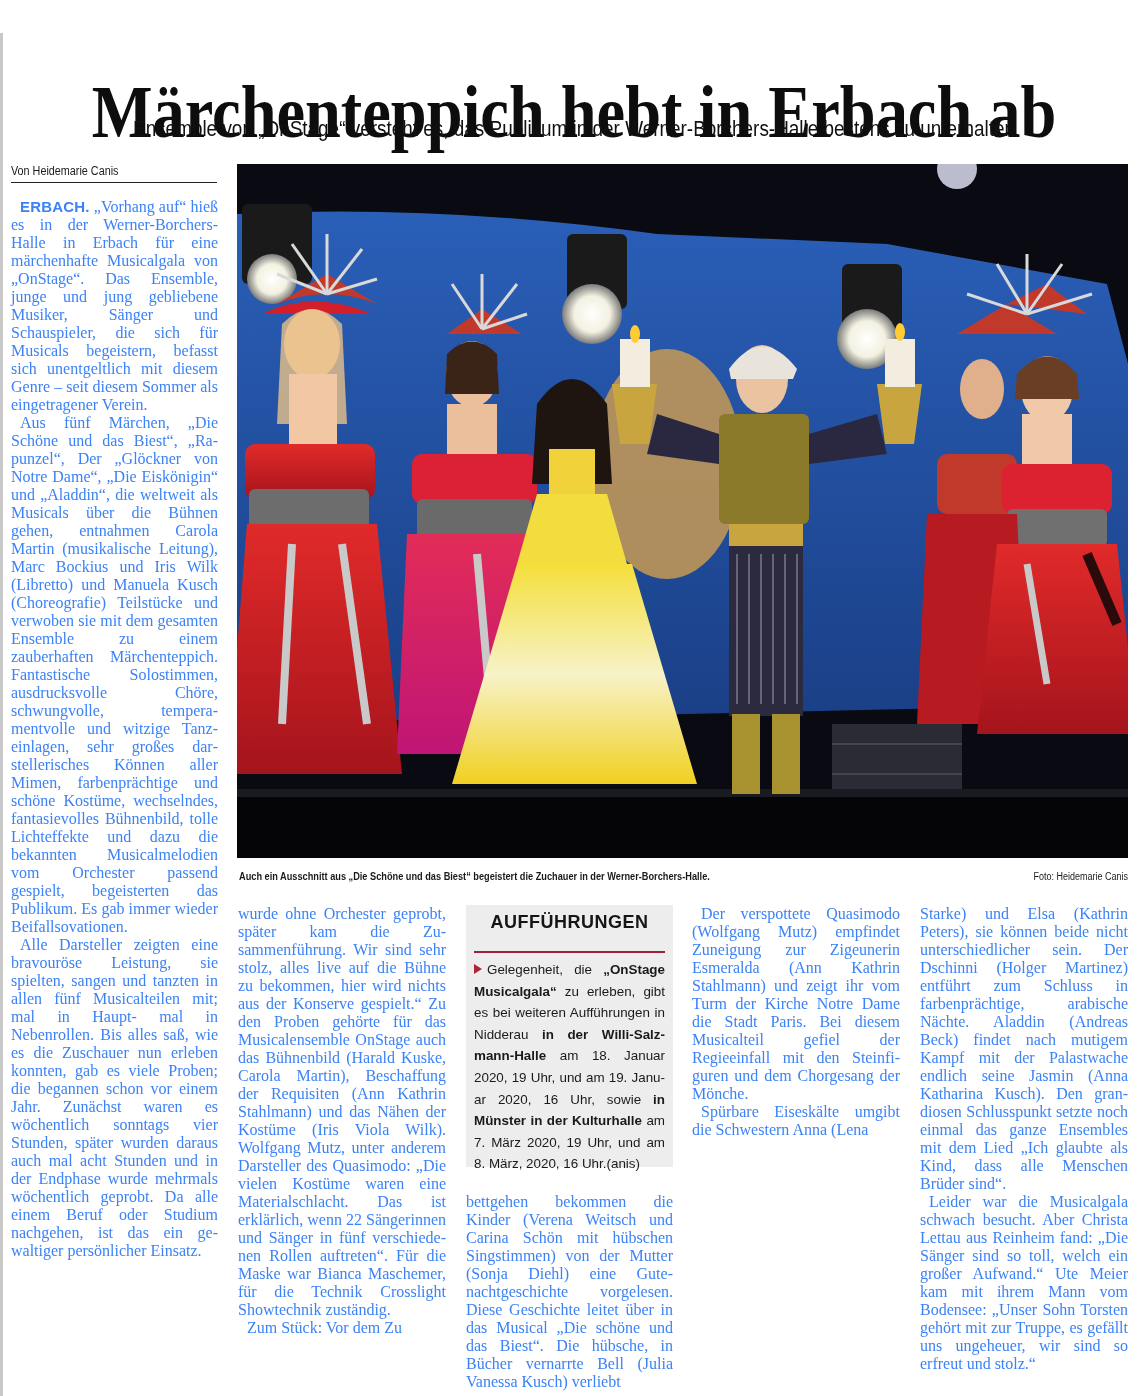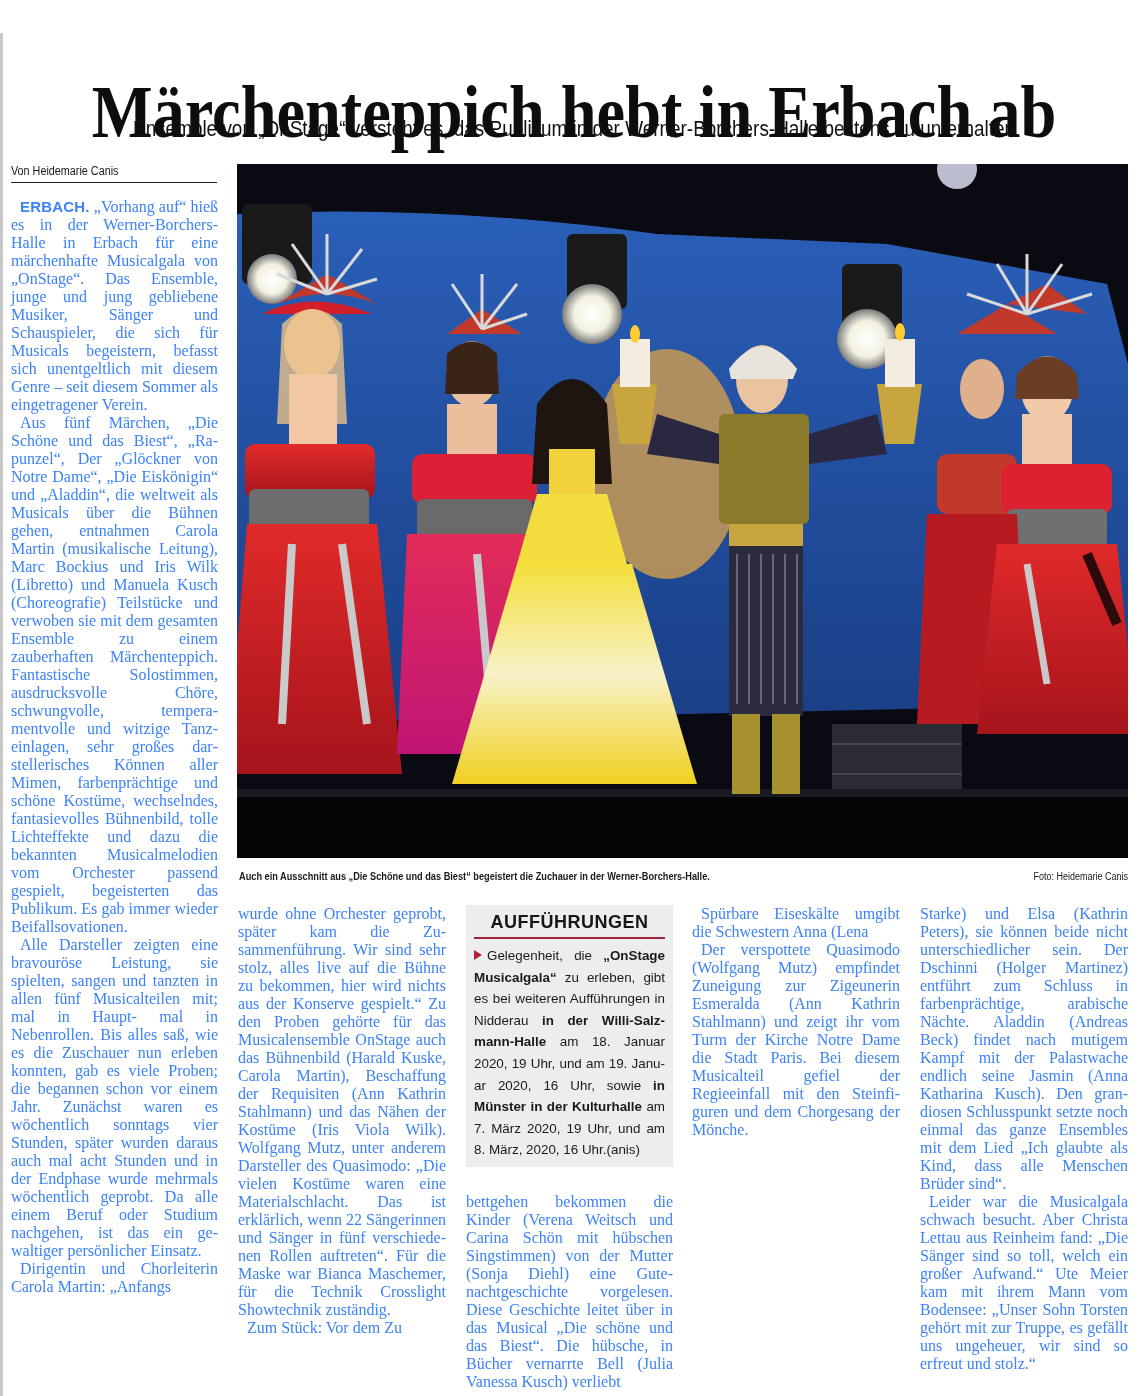--- a/index.html
+++ b/index.html
@@ -24,21 +24,21 @@
   #col2 { left:238px; top:905px; width:208px; }
   #col3 { left:466px; top:1193px; width:207px; }
   #col4 { left:692px; top:905px; width:208px; }
   #col5 { left:920px; top:905px; width:208px; }
   .photo { position:absolute; left:237px; top:164px; width:891px; height:694px; overflow:hidden; background:#0b0b12; }
   .caption { position:absolute; left:237px; top:866px; width:891px; height:22px;
     font-family:"Liberation Sans","DejaVu Sans",sans-serif; font-size:10px; line-height:22px; }
   .caption .cap-text { position:absolute; left:2px; top:0; font-weight:bold; white-space:nowrap; transform:scaleX(0.92); transform-origin:left; }
   .caption .cap-credit { position:absolute; right:0; top:0; white-space:nowrap; transform:scaleX(0.9); transform-origin:right; }
   .infobox { position:absolute; left:466px; top:905px; width:207px; height:262px; background:#ededed; }
-  .infobox .box-title { margin:4px 8px 0 8px; padding-bottom:2px; text-align:center;
+  .infobox .box-title { margin:4px 8px 0 8px; padding-bottom:16px; text-align:center;
     font-family:"Liberation Sans","DejaVu Sans",sans-serif; font-weight:bold; font-size:18px; line-height:26px;
     letter-spacing:0.5px; border-bottom:2px solid #9b2335; color:#151515; }
   .infobox .box-body { margin:6px 8px 0 8px; font-family:"Liberation Sans","DejaVu Sans",sans-serif;
     font-size:13.4px; line-height:21.6px; text-align:justify; color:#1a1a1a; }
   .infobox .bullet { display:inline-block; width:0; height:0; border-top:5px solid transparent;
     border-bottom:5px solid transparent; border-left:8px solid #b0243a; margin-right:5px; vertical-align:0px; }
   .infobox b { font-weight:bold; }
 </style>
 </head>
 <body>
@@ -49,21 +49,20 @@
 <div class="subhead">Ensemble von „OnStage“ versteht es, das Publikum in der Werner-Borchers-Halle bestens zu unterhalten</div>
 
 <div class="byline">
   <span>Von Heidemarie Canis</span>
 </div>
 
 <div class="col" id="col1">
   <p><span class="dateline">ERBACH.</span> <span>„Vorhang auf“ hieß es in der Werner-Bor­chers-Halle in Erbach für eine märchenhafte Musical­gala von „OnStage“. Das En­semble, junge und jung ge­bliebene Musiker, Sänger und Schauspieler, die sich für Musicals begeistern, be­fasst sich unentgeltlich mit diesem Genre – seit diesem Sommer als eingetragener Verein.</span></p>
   <p>Aus fünf Märchen, „Die Schöne und das Biest“, „Ra­punzel“, Der „Glöckner von Notre Dame“, „Die Eisköni­gin“ und „Aladdin“, die weltweit als Musicals über die Bühnen gehen, entnah­men Carola Martin (musika­lische Leitung), Marc Bocki­us und Iris Wilk (Libretto) und Manuela Kusch (Cho­reografie) Teilstücke und verwoben sie mit dem ge­samten Ensemble zu einem zauberhaften Märchentep­pich. Fantastische Solostim­men, ausdrucksvolle Chöre, schwungvolle, tempera­mentvolle und witzige Tanz­einlagen, sehr großes dar­stellerisches Können aller Mimen, farbenprächtige und schöne Kostüme, wechseln­des, fantasievolles Bühnen­bild, tolle Lichteffekte und dazu die bekannten Musical­melodien vom Orchester passend gespielt, begeister­ten das Publikum. Es gab immer wieder Beifallsovatio­nen.</p>
   <p>Alle Darsteller zeigten eine bravouröse Leistung, sie spielten, sangen und tanzten in allen fünf Musicalteilen mit; mal in Haupt- mal in Nebenrollen. Bis alles saß, wie es die Zuschauer nun er­leben konnten, gab es viele Proben; die begannen schon vor einem Jahr. Zunächst waren es wöchentlich sonn­tags vier Stunden, später wurden daraus auch mal acht Stunden und in der Endphase wurde mehrmals wöchentlich geprobt. Da al­le einem Beruf oder Studium nachgehen, ist das ein ge­waltiger persönlicher Ein­satz.</p>
-  <p>Dirigentin und Chorleiterin Carola Martin: „Anfangs</p>
 </div>
 
 <div class="photo" title="Bühnenszene: Ensemble in Kostümen aus „Die Schöne und das Biest“ mit Besteck-Kopfschmuck, Kerzenleuchter-Darsteller und Belle im gelben Kleid">
   <svg width="891" height="694" viewBox="0 0 891 694" xmlns="http://www.w3.org/2000/svg">
     <defs>
       <linearGradient id="bgBlue" x1="0" y1="0" x2="0" y2="1">
         <stop offset="0" stop-color="#2a5fb8"></stop>
         <stop offset="1" stop-color="#1a3f86"></stop>
       </linearGradient>
       <radialGradient id="spot" cx="0.5" cy="0.5" r="0.5">
@@ -221,20 +220,20 @@
 <div class="infobox">
   <div class="box-title">AUFFÜHRUNGEN</div>
   <div class="box-body"><span class="bullet"></span><span>Gelegenheit, die </span><b>„OnStage Musicalgala“</b><span> zu erleben, gibt es bei weiteren Aufführungen in Nidderau </span><b>in der Willi-Salz­mann-Halle</b><span> am 18. Januar 2020, 19 Uhr, und am 19. Janu­ar 2020, 16 Uhr, sowie </span><b>in Münster in der Kulturhalle</b><span> am 7. März 2020, 19 Uhr, und am 8. März, 2020, 16 Uhr.(anis)</span></div>
 </div>
 
 <div class="col" id="col3">
   <p class="noindent">bettgehen bekommen die Kinder (Verena Weitsch und Carina Schön mit hübschen Singstimmen) von der Mut­ter (Sonja Diehl) eine Gute­nachtgeschichte vorgelesen. Diese Geschichte leitet über in das Musical „Die schöne und das Biest“. Die hübsche, in Bücher vernarrte Bell (Ju­lia Vanessa Kusch) verliebt</p>
 </div>
 
 <div class="col" id="col4">
+  <p>Der verspottete Quasimodo (Wolfgang Mutz) empfindet Zuneigung zur Zigeunerin Esmeralda (Ann Kathrin Stahlmann) und zeigt ihr vom Turm der Kirche Notre Dame die Stadt Paris. Bei diesem Musicalteil gefiel der Regieeinfall mit den Steinfi­guren und dem Chorgesang der Mönche.</p>
   <p>Spürbare Eiseskälte umgibt die Schwestern Anna (Lena</p>
-  <p>Der verspottete Quasimodo (Wolfgang Mutz) empfindet Zuneigung zur Zigeunerin Esmeralda (Ann Kathrin Stahlmann) und zeigt ihr vom Turm der Kirche Notre Dame die Stadt Paris. Bei diesem Musicalteil gefiel der Regieeinfall mit den Steinfi­guren und dem Chorgesang der Mönche.</p>
 </div>
 
 <div class="col" id="col5">
   <p class="noindent">Starke) und Elsa (Kathrin Peters), sie können beide nicht unterschiedlicher sein. Der Dschinni (Holger Marti­nez) entführt zum Schluss in farbenprächtige, arabische Nächte. Aladdin (Andreas Beck) findet nach mutigem Kampf mit der Palastwache endlich seine Jasmin (Anna Katharina Kusch). Den gran­diosen Schlusspunkt setzte noch einmal das ganze En­sembles mit dem Lied „Ich glaubte als Kind, dass alle Menschen Brüder sind“.</p>
   <p>Leider war die Musicalgala schwach besucht. Aber Christa Lettau aus Reinheim fand: „Die Sänger sind so toll, welch ein großer Auf­wand.“ Ute Meier kam mit ihrem Mann vom Bodensee: „Unser Sohn Torsten gehört mit zur Truppe, es gefällt uns ungeheuer, wir sind so erfreut und stolz.“</p>
 </div>
 
 </body></html>

